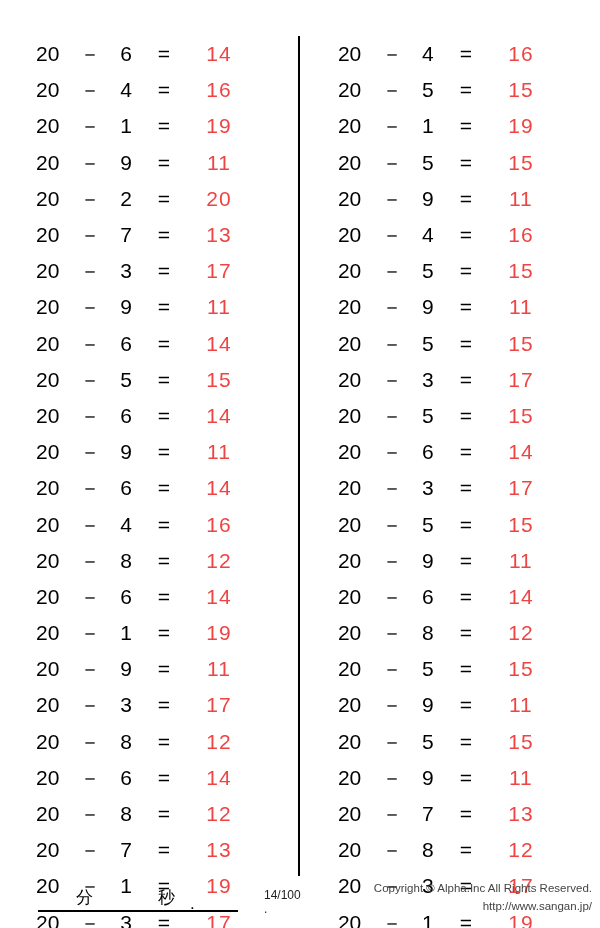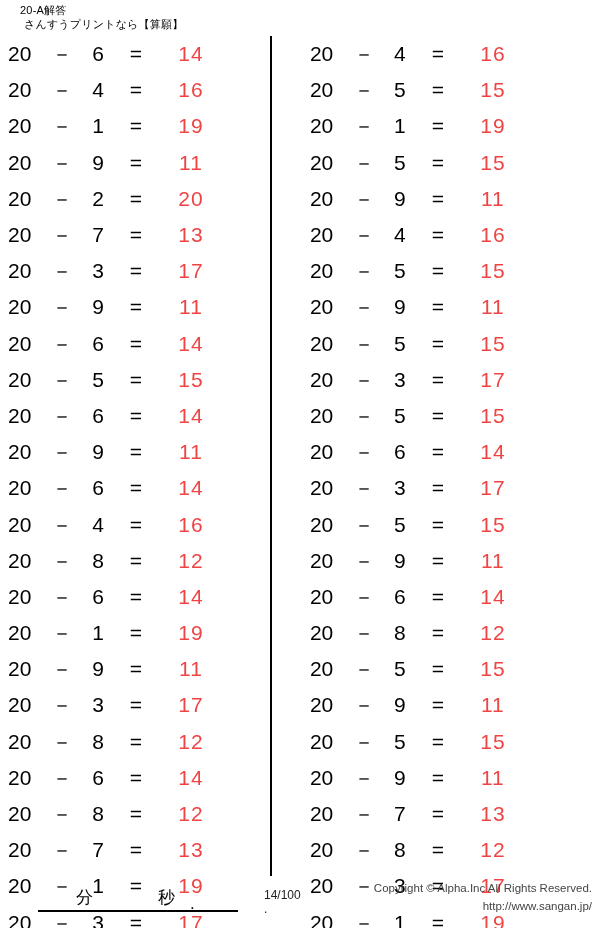--- a/index.html
+++ b/index.html
@@ -43,20 +43,21 @@
   }
 
   
   .columns {
     position: absolute;
     left: 0;
     top: 36px;
     width: 540px;
     height: 840px;
     display: flex;
+    padding-left: 28px;
   }
   .col {
     width: 300px;
     position: relative;
     box-sizing: border-box;
   }
   .col-right {
     border-left: 2px solid #000;
   }
 
@@ -146,24 +147,20 @@
     color: #444;
     text-align: center;
     white-space: nowrap;
   }
 </style>
 </head>
 <body>
 
 <div class="page">
 
-  <div class="header">
-    <div class="title">20-A解答</div>
-    <div class="subtitle">さんすうプリントなら【算願】</div>
-  </div>
 
   <div class="columns">
     <div class="col col-left">
       <div class="rows" id="left-rows">
           <div class="row">
             <span class="cell c-a">20</span>
             <span class="cell c-op">－</span>
             <span class="cell c-b">6</span>
             <span class="cell c-eq">=</span>
             <span class="cell c-ans">14</span>

